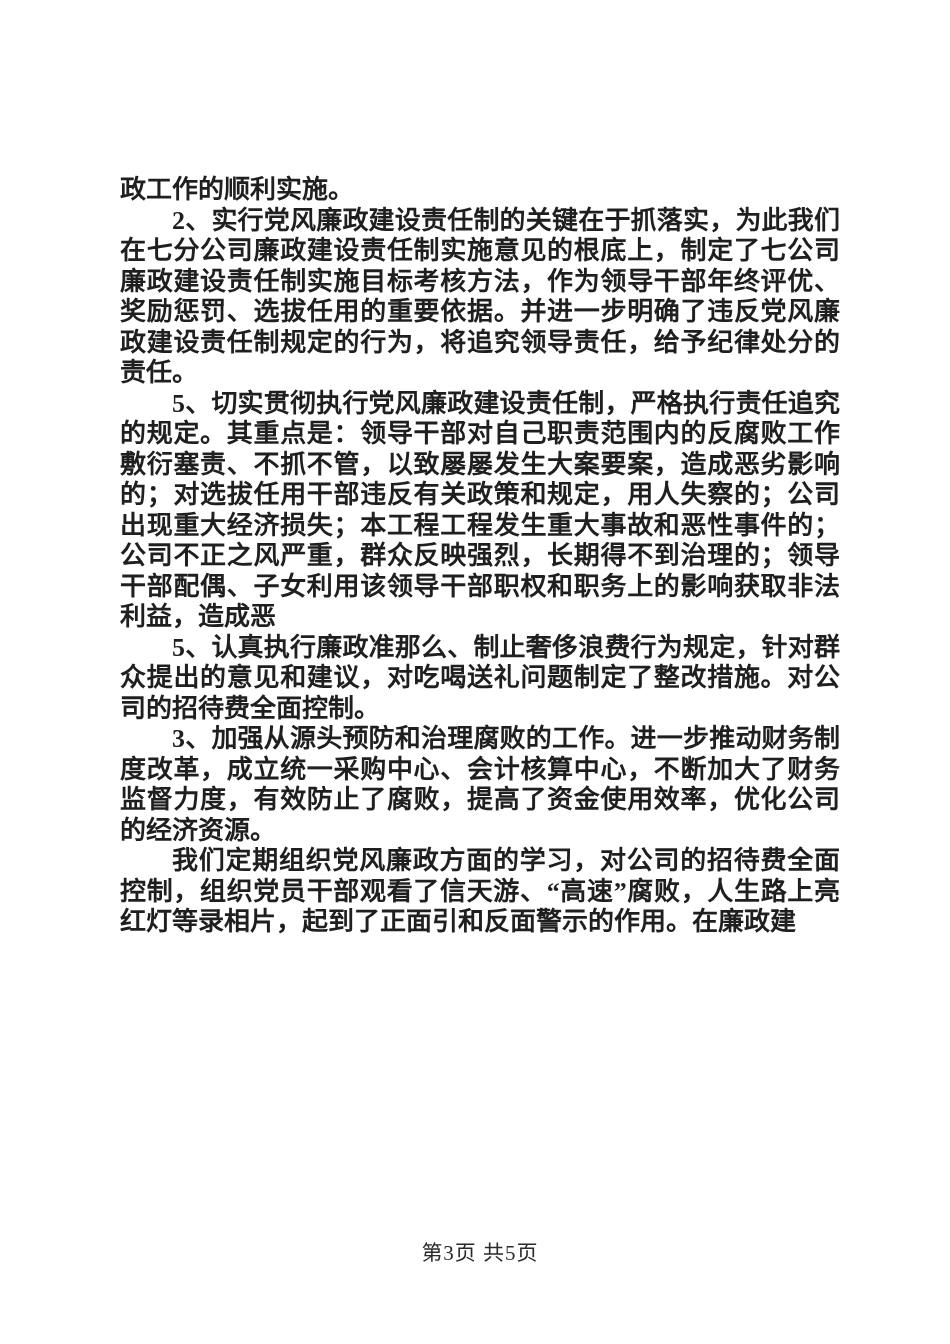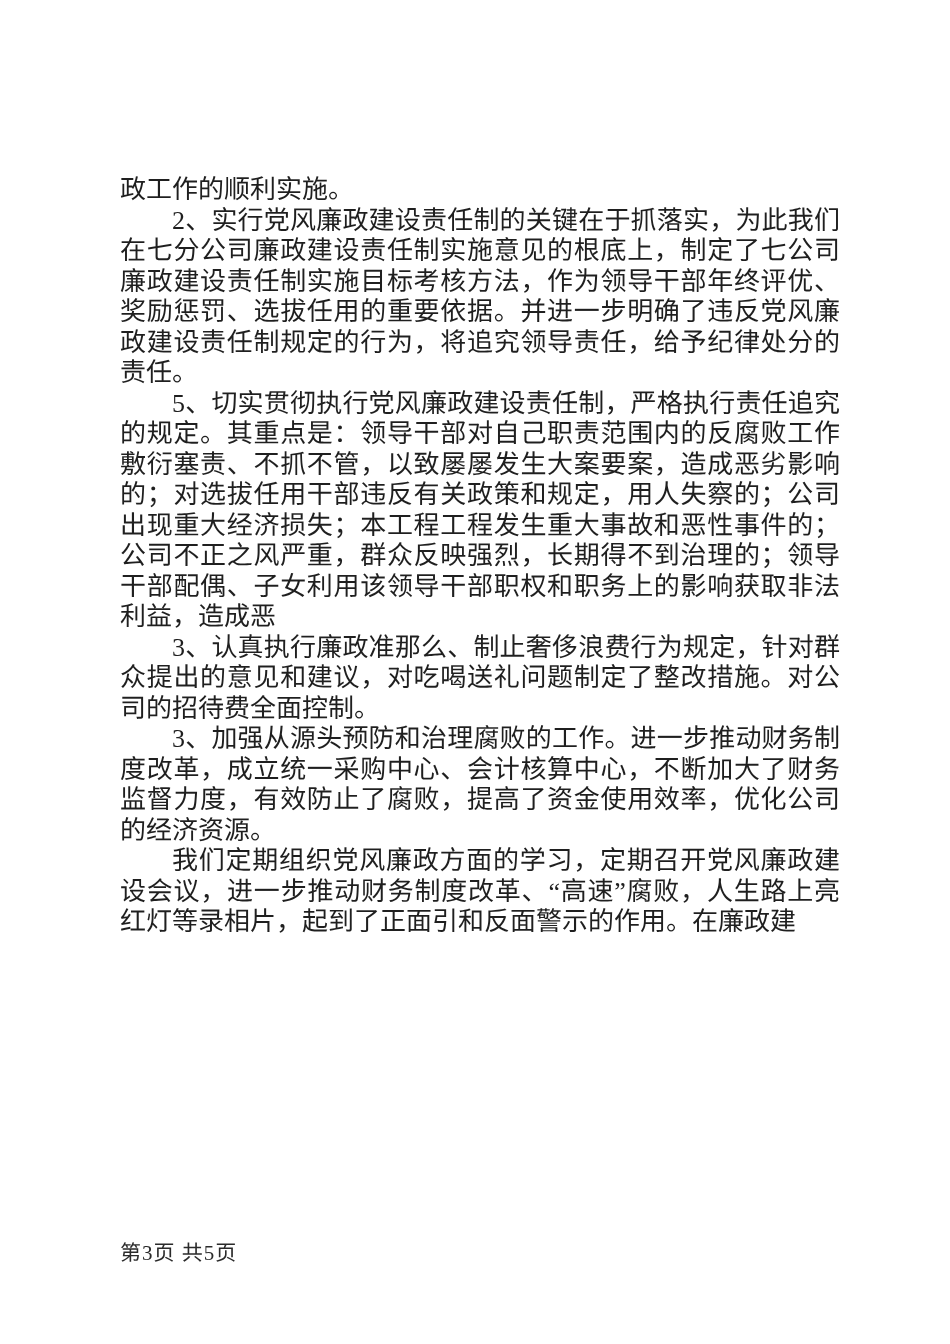--- a/index.html
+++ b/index.html
@@ -22,52 +22,52 @@
   .content {
     position: absolute;
     left: 120px;
     top: 175px;
     width: 720px;
     color: #1f1f1f;
     font-size: 26px;
     line-height: 30.5px;
     text-align: justify;
     text-justify: inter-character;
-    font-weight: 400;
+    font-weight: 700;
   }
   .para {
     margin: 0;
     padding: 0;
   }
   .ind {
     text-indent: 2em;
   }
   .pagefooter {
     position: absolute;
     left: 120px;
     top: 1241px;
     width: 720px;
-    text-align: left;
+    text-align: center;
     font-size: 21px;
     line-height: 24px;
     color: #2a2a2a;
     letter-spacing: 1px;
   }
 </style>
 </head>
 <body>
 
 <div class="page">
 
   <main class="content">
     <p class="para">政工作的顺利实施。</p>
     <p class="para ind">2、实行党风廉政建设责任制的关键在于抓落实，为此我们在七分公司廉政建设责任制实施意见的根底上，制定了七公司廉政建设责任制实施目标考核方法，作为领导干部年终评优、奖励惩罚、选拔任用的重要依据。并进一步明确了违反党风廉政建设责任制规定的行为，将追究领导责任，给予纪律处分的责任。</p>
     <p class="para ind">5、切实贯彻执行党风廉政建设责任制，严格执行责任追究的规定。其重点是：领导干部对自己职责范围内的反腐败工作敷衍塞责、不抓不管，以致屡屡发生大案要案，造成恶劣影响的；对选拔任用干部违反有关政策和规定，用人失察的；公司出现重大经济损失；本工程工程发生重大事故和恶性事件的；公司不正之风严重，群众反映强烈，长期得不到治理的；领导干部配偶、子女利用该领导干部职权和职务上的影响获取非法利益，造成恶</p>
-    <p class="para ind">3、认真执行廉政准那么、制止奢侈浪费行为规定，针对群众提出的意见和建议，对吃喝送礼问题制定了整改措施。对公司的招待费全面控制。</p>
+    <p class="para ind">5、认真执行廉政准那么、制止奢侈浪费行为规定，针对群众提出的意见和建议，对吃喝送礼问题制定了整改措施。对公司的招待费全面控制。</p>
     <p class="para ind">3、加强从源头预防和治理腐败的工作。进一步推动财务制度改革，成立统一采购中心、会计核算中心，不断加大了财务监督力度，有效防止了腐败，提高了资金使用效率，优化公司的经济资源。</p>
-    <p class="para ind">我们定期组织党风廉政方面的学习，定期召开党风廉政建设会议，进一步推动财务制度改革、“高速”腐败，人生路上亮红灯等录相片，起到了正面引和反面警示的作用。在廉政建</p>
+    <p class="para ind">我们定期组织党风廉政方面的学习，对公司的招待费全面控制，组织党员干部观看了信天游、“高速”腐败，人生路上亮红灯等录相片，起到了正面引和反面警示的作用。在廉政建</p>
   </main>
 
   <footer class="pagefooter">
     <span>第3页 共5页</span>
   </footer>
 
 </div>
 
 </body></html>

